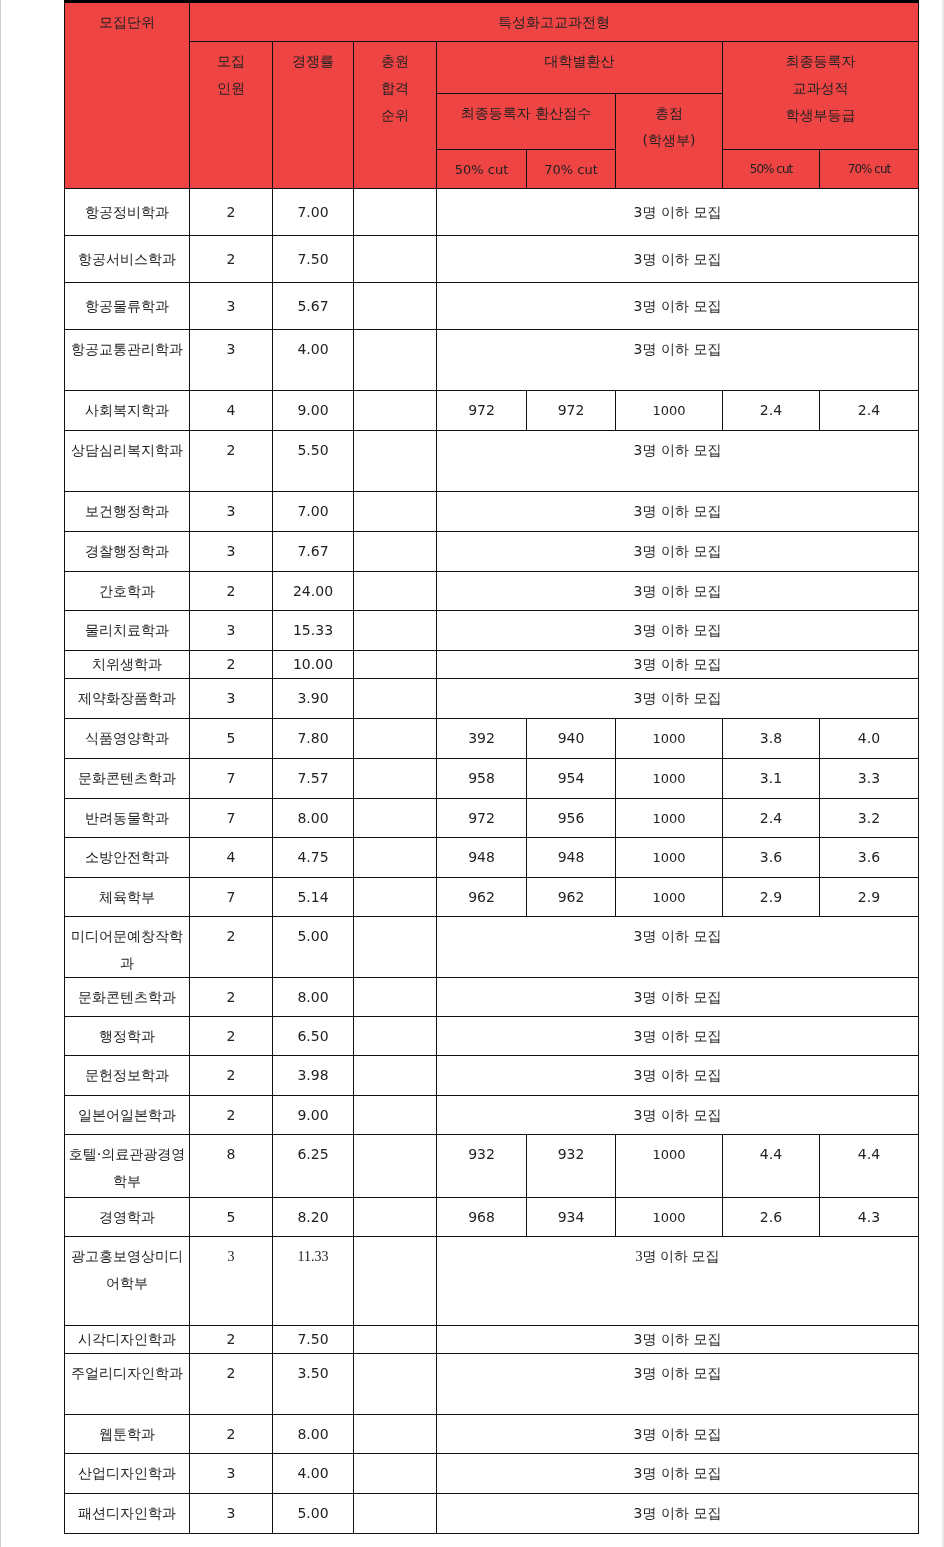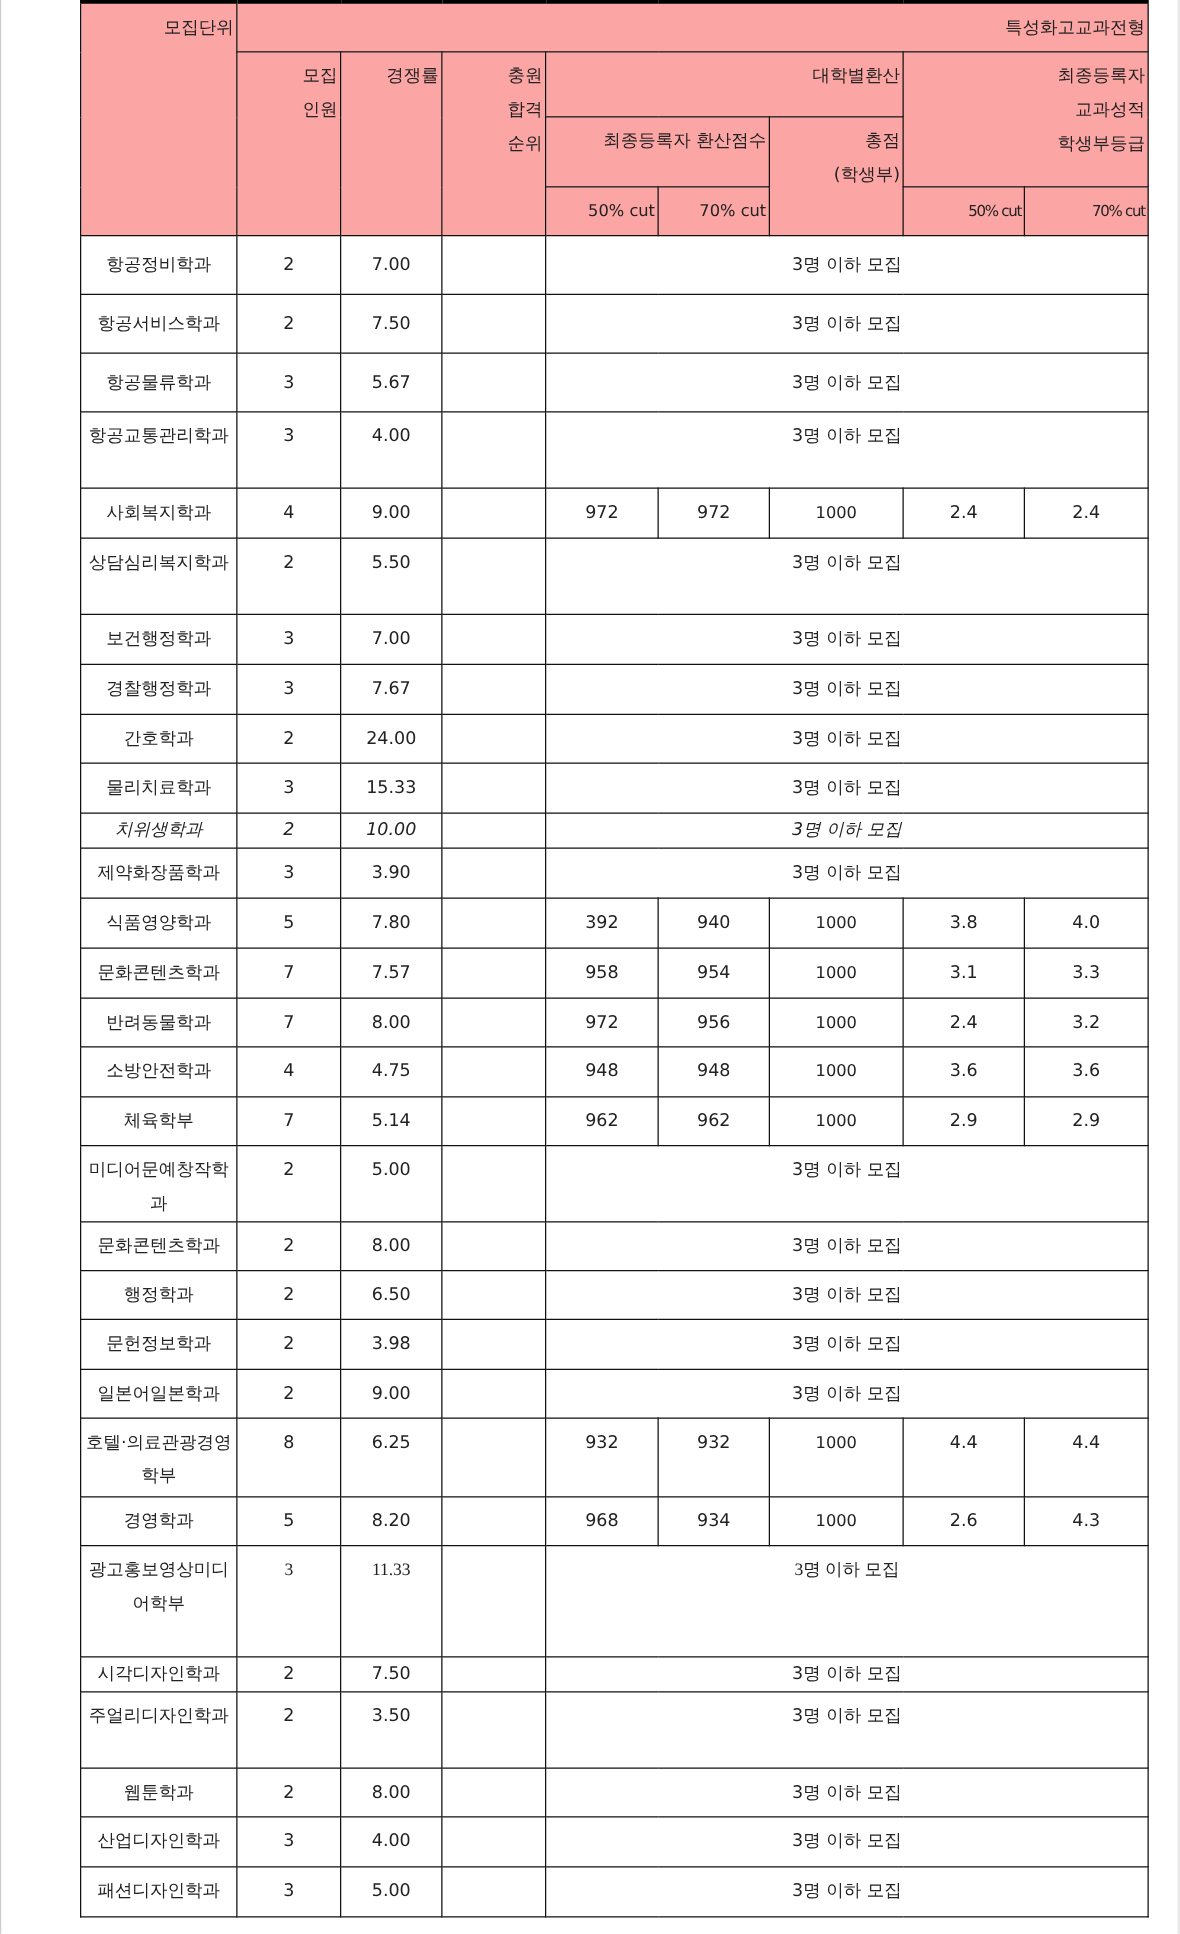--- a/index.html
+++ b/index.html
@@ -18,21 +18,21 @@
     font-size: 14px;
   }
   table.admit td, table.admit th {
     border: 1.5px solid #111;
     text-align: center;
     vertical-align: top;
     padding: 6px 2px 0 2px;
     line-height: 27px;
     font-weight: normal;
   }
-  table.admit thead th { background: #fca5a5; text-align: right; }
+  table.admit thead th { background: #ef4444; }
   table.admit tbody td { background: #fff; }
   .top-border th { border-top: 3px solid #000 !important; }
   .small { font-size: 13px; }
   .tiny { font-size: 12px; letter-spacing: -1px; }
   .mid { vertical-align: middle !important; padding-top: 0 !important; }
 </style>
 </head>
 <body>
 
 <div class="left-edge"></div>
@@ -141,21 +141,21 @@
         <td></td>
         <td colspan="5" class="mid">3명 이하 모집</td>
       </tr>
       <tr style="height: 40px;">
         <td class="mid">물리치료학과</td>
         <td class="mid">3</td>
         <td class="mid">15.33</td>
         <td></td>
         <td colspan="5" class="mid">3명 이하 모집</td>
       </tr>
-      <tr style="height: 24px; font-style: italic;">
+      <tr style="height: 24px;">
         <td class="mid">치위생학과</td>
         <td class="mid">2</td>
         <td class="mid">10.00</td>
         <td></td>
         <td colspan="5" class="mid">3명 이하 모집</td>
       </tr>
       <tr style="height: 40px;">
         <td class="mid">제약화장품학과</td>
         <td class="mid">3</td>
         <td class="mid">3.90</td>

